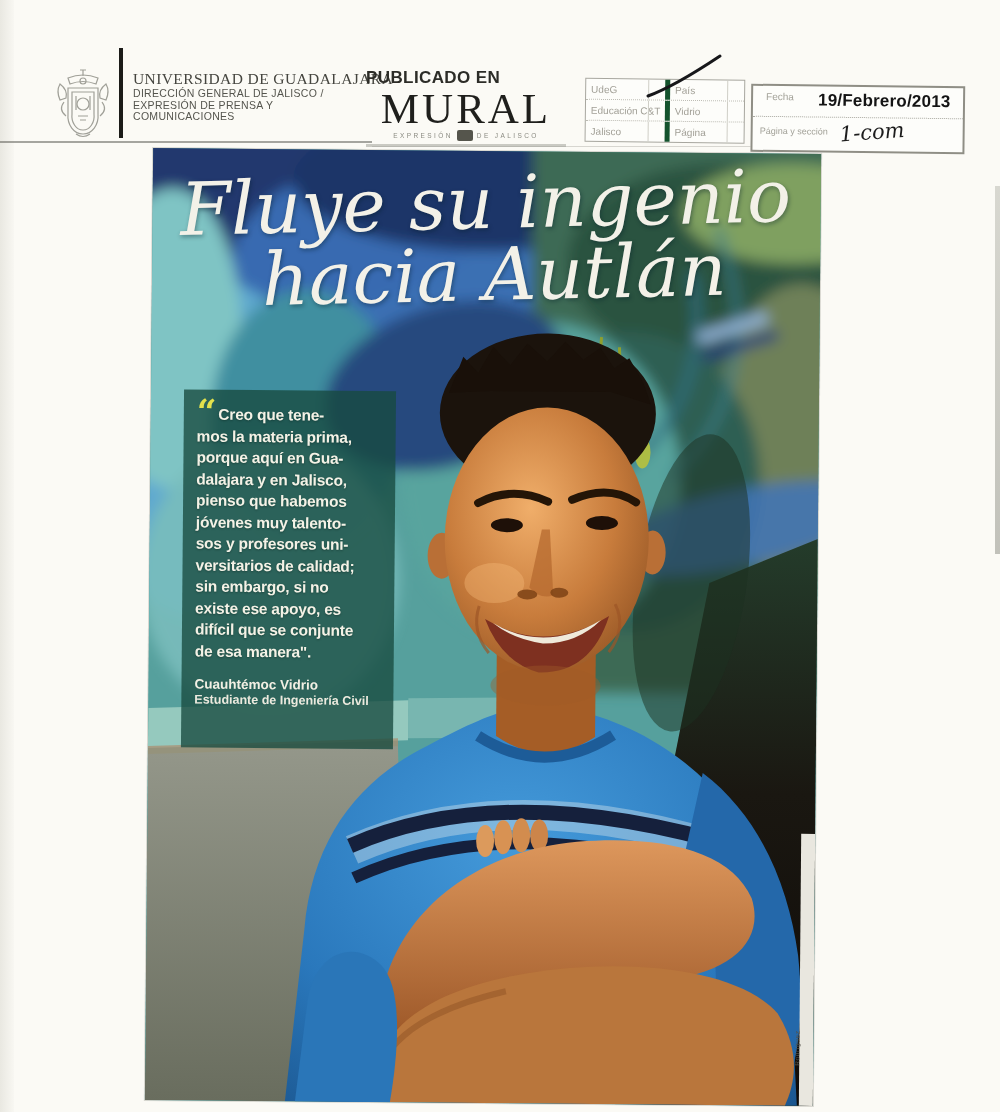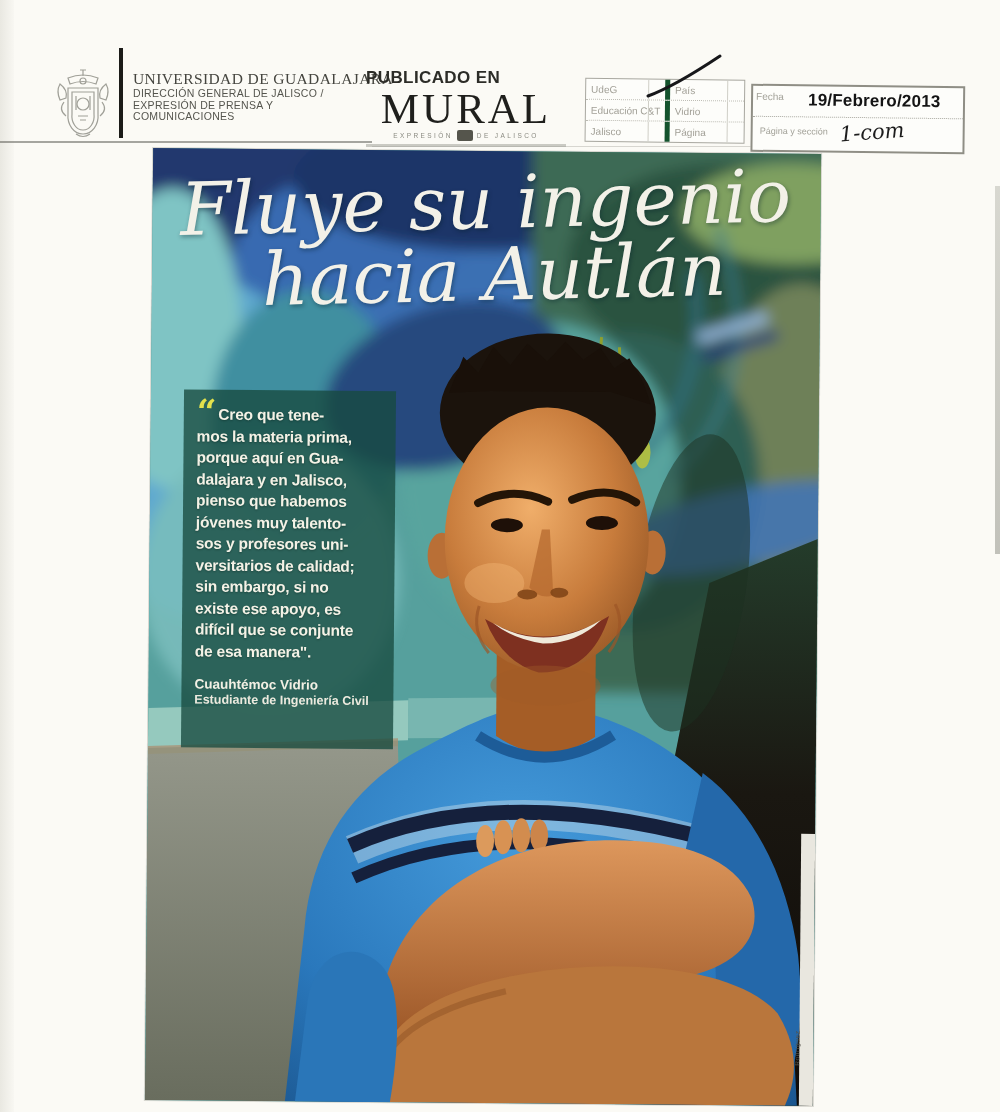--- a/index.html
+++ b/index.html
@@ -33,21 +33,21 @@
   .stamp{left:585px;top:56px;width:378px;height:96px;transform:rotate(.7deg);}
   .topics-table{position:absolute;left:0;top:24px;width:158px;height:62px;border:1.5px solid #a7a69e;background:#fdfdfa;}
   .t-row{display:flex;height:20px;border-top:1px dotted #bcbbb3;}
   .t-row:first-child{border-top:none;}
   .t-cell{position:relative;width:50%;font-size:10px;color:#a19f96;padding:5px 0 0 5px;box-sizing:border-box;}
   .t-cell+.t-cell{border-left:5px solid #14532d;}
   .t-cell::after{content:"";position:absolute;right:16px;top:0;bottom:0;border-left:1px solid #cfcec6;}
   .fecha-table{position:absolute;left:166px;top:28px;width:210px;height:64px;border:2px solid #8f8e85;background:#fdfdfa;}
   .f-row{display:flex;height:30px;align-items:flex-start;}
   .f-row+.f-row{border-top:1px dotted #a9a8a0;height:32px;}
-  .f-label{font-size:10px;color:#a3a299;padding:5px 0 0 3px;width:52px;flex:0 0 auto;}
+  .f-label{font-size:10px;color:#a3a299;padding:5px 0 0 13px;width:52px;flex:0 0 auto;}
   .p-label{font-size:9px;color:#a3a299;padding:9px 0 0 7px;width:80px;flex:0 0 auto;}
   .f-value{font-size:17px;font-weight:bold;color:#141414;padding-top:4px;letter-spacing:.2px;}
   .p-value{font-family:"DejaVu Serif",serif;font-style:italic;font-size:21px;color:#1d1d1d;
            transform:rotate(-5deg);padding-top:2px;}
   .check-slash{left:642px;top:50px;}
 
   
   .photo{left:149px;top:151px;width:668px;height:952px;overflow:hidden;transform:rotate(.5deg);
          box-shadow:0 0 0 1px rgba(110,110,100,.25);background:#4f9a99;}
   .photo svg{position:absolute;left:0;top:0;}

